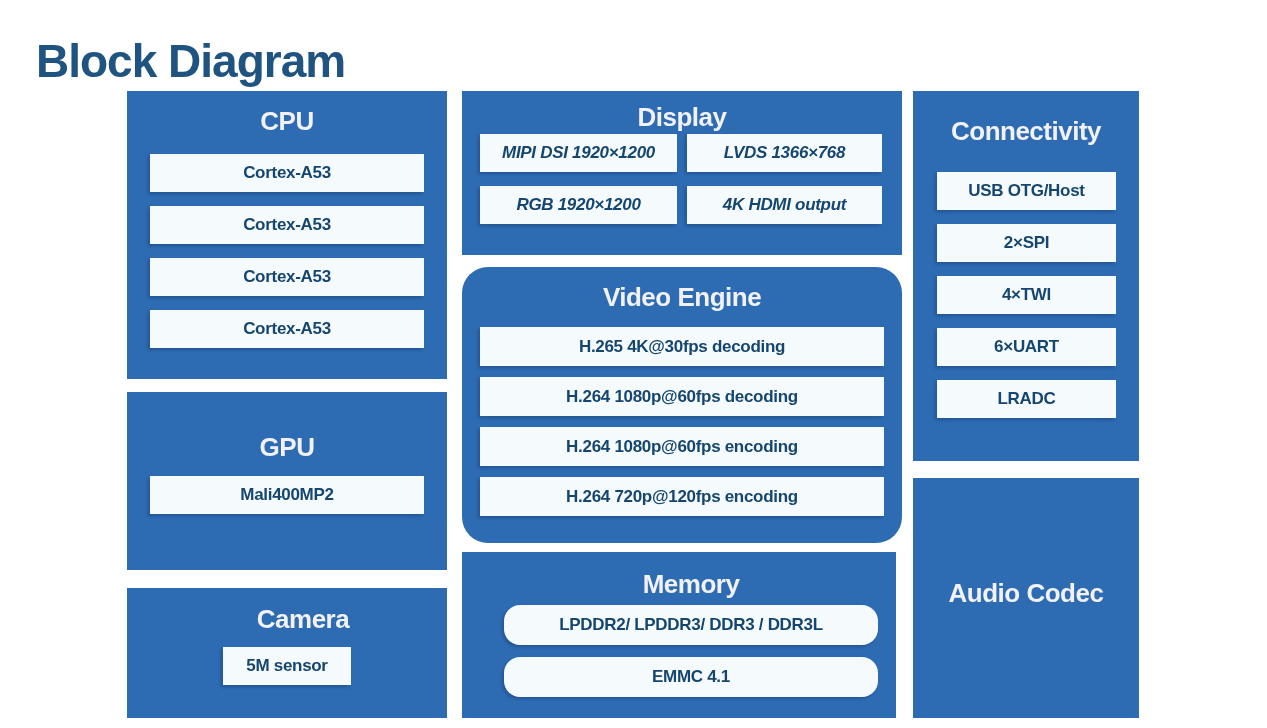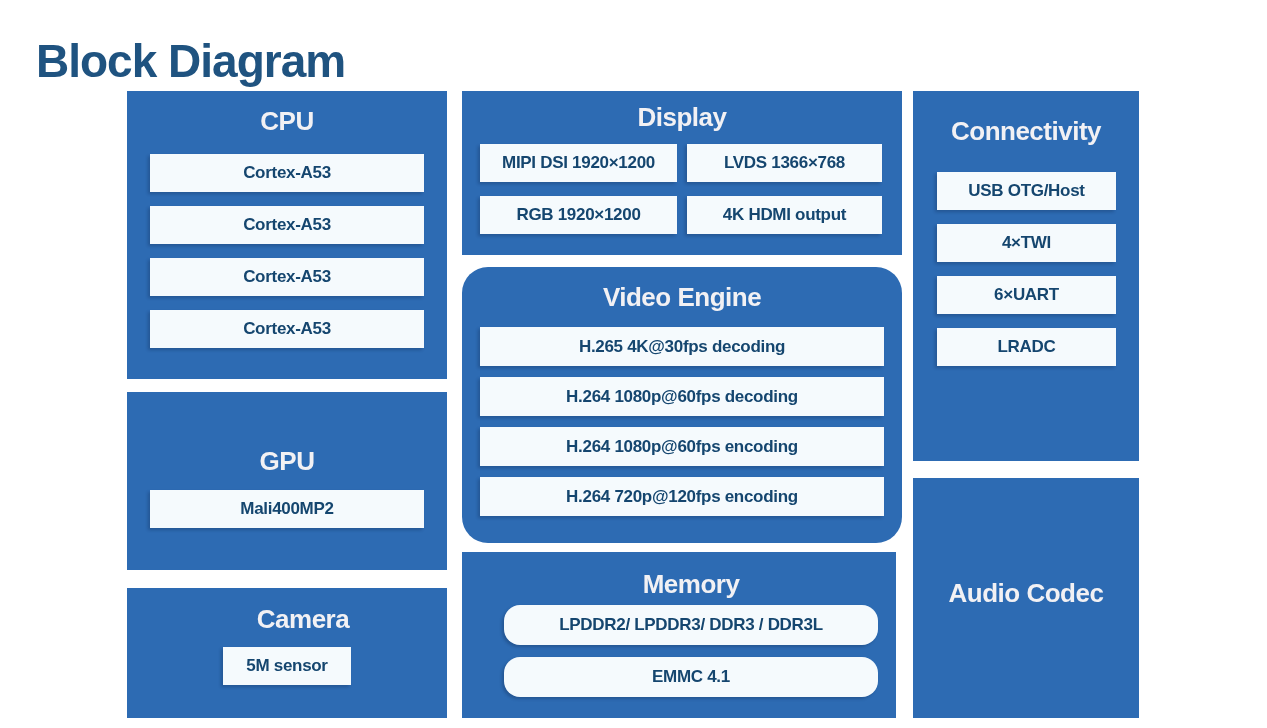--- a/index.html
+++ b/index.html
@@ -31,35 +31,35 @@
     box-shadow:-2px 2px 3px rgba(15,40,75,0.30);
     white-space:nowrap;
   }
 
   
   #cpu{left:127px;top:91px;width:320px;height:288px;}
   #cpu .block-title{margin-top:15px;}
   #cpu .items{margin:17px 23px 0;gap:14px;}
 
   #gpu{left:127px;top:392px;width:320px;height:178px;}
-  #gpu .block-title{margin-top:54px;}
+  #gpu .block-title{margin-top:40px;}
   #gpu .items{margin:13px 23px 0;}
 
   #camera{left:127px;top:588px;width:320px;height:130px;}
   #camera .block-title{margin-top:16px;margin-left:32px;}
   #camera .items{margin:12px 0 0;align-items:center;}
   #camera .item{width:128px;}
 
   
   #display{left:462px;top:91px;width:440px;height:164px;}
   #display .block-title{margin-top:11px;}
   #display .items{
-    margin:11px 20px 0 18px;
+    margin:1px 20px 0 18px;
     display:grid;grid-template-columns:197px 195px;
-    column-gap:10px;row-gap:14px;
+    column-gap:10px;row-gap:14px;font-style:italic;
   }
   #video{left:462px;top:267px;width:440px;height:276px;border-radius:26px;}
   #video .block-title{margin-top:15px;}
   #video .items{margin:14px 18px 0;gap:11px;}
   #video .item{height:39px;}
 
   #memory{left:462px;top:552px;width:410px;height:166px;padding-left:24px;}
   #memory .block-title{margin-top:17px;}
   #memory .items{margin:5px 18px 0;gap:12px;}
   #memory .item{height:40px;border-radius:16px;}
@@ -126,20 +126,21 @@
   <div class="items">
     <div class="item">LPDDR2/ LPDDR3/ DDR3 / DDR3L</div>
     <div class="item">EMMC 4.1</div>
   </div>
 </div>
 
 <div class="block" id="connectivity">
   <div class="block-title">Connectivity</div>
   <div class="items">
     <div class="item">USB OTG/Host</div>
+    <div class="item">2×SPI</div>
     <div class="item">4×TWI</div>
     <div class="item">6×UART</div>
     <div class="item">LRADC</div>
   </div>
 </div>
 
 <div class="block" id="audio">
   <div class="block-title">Audio Codec</div>
 </div>
 

